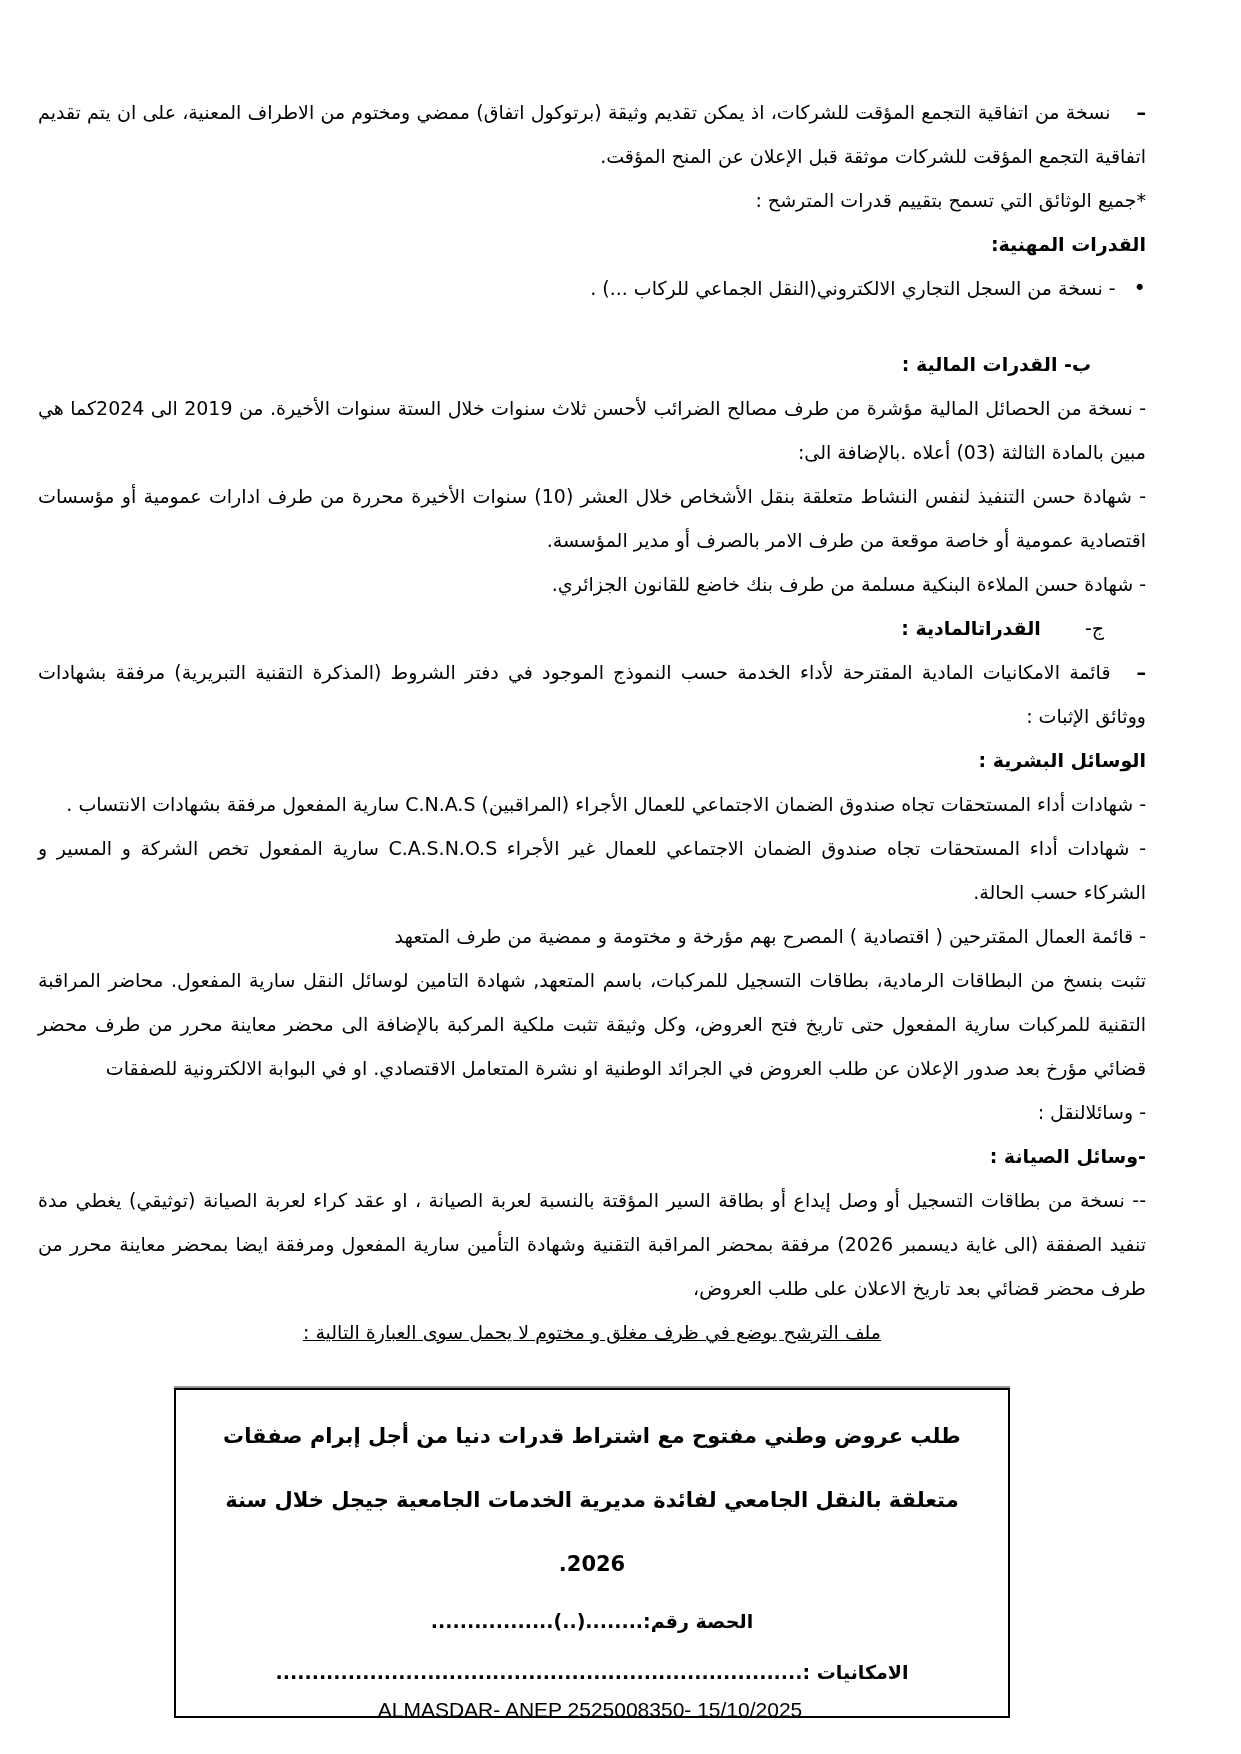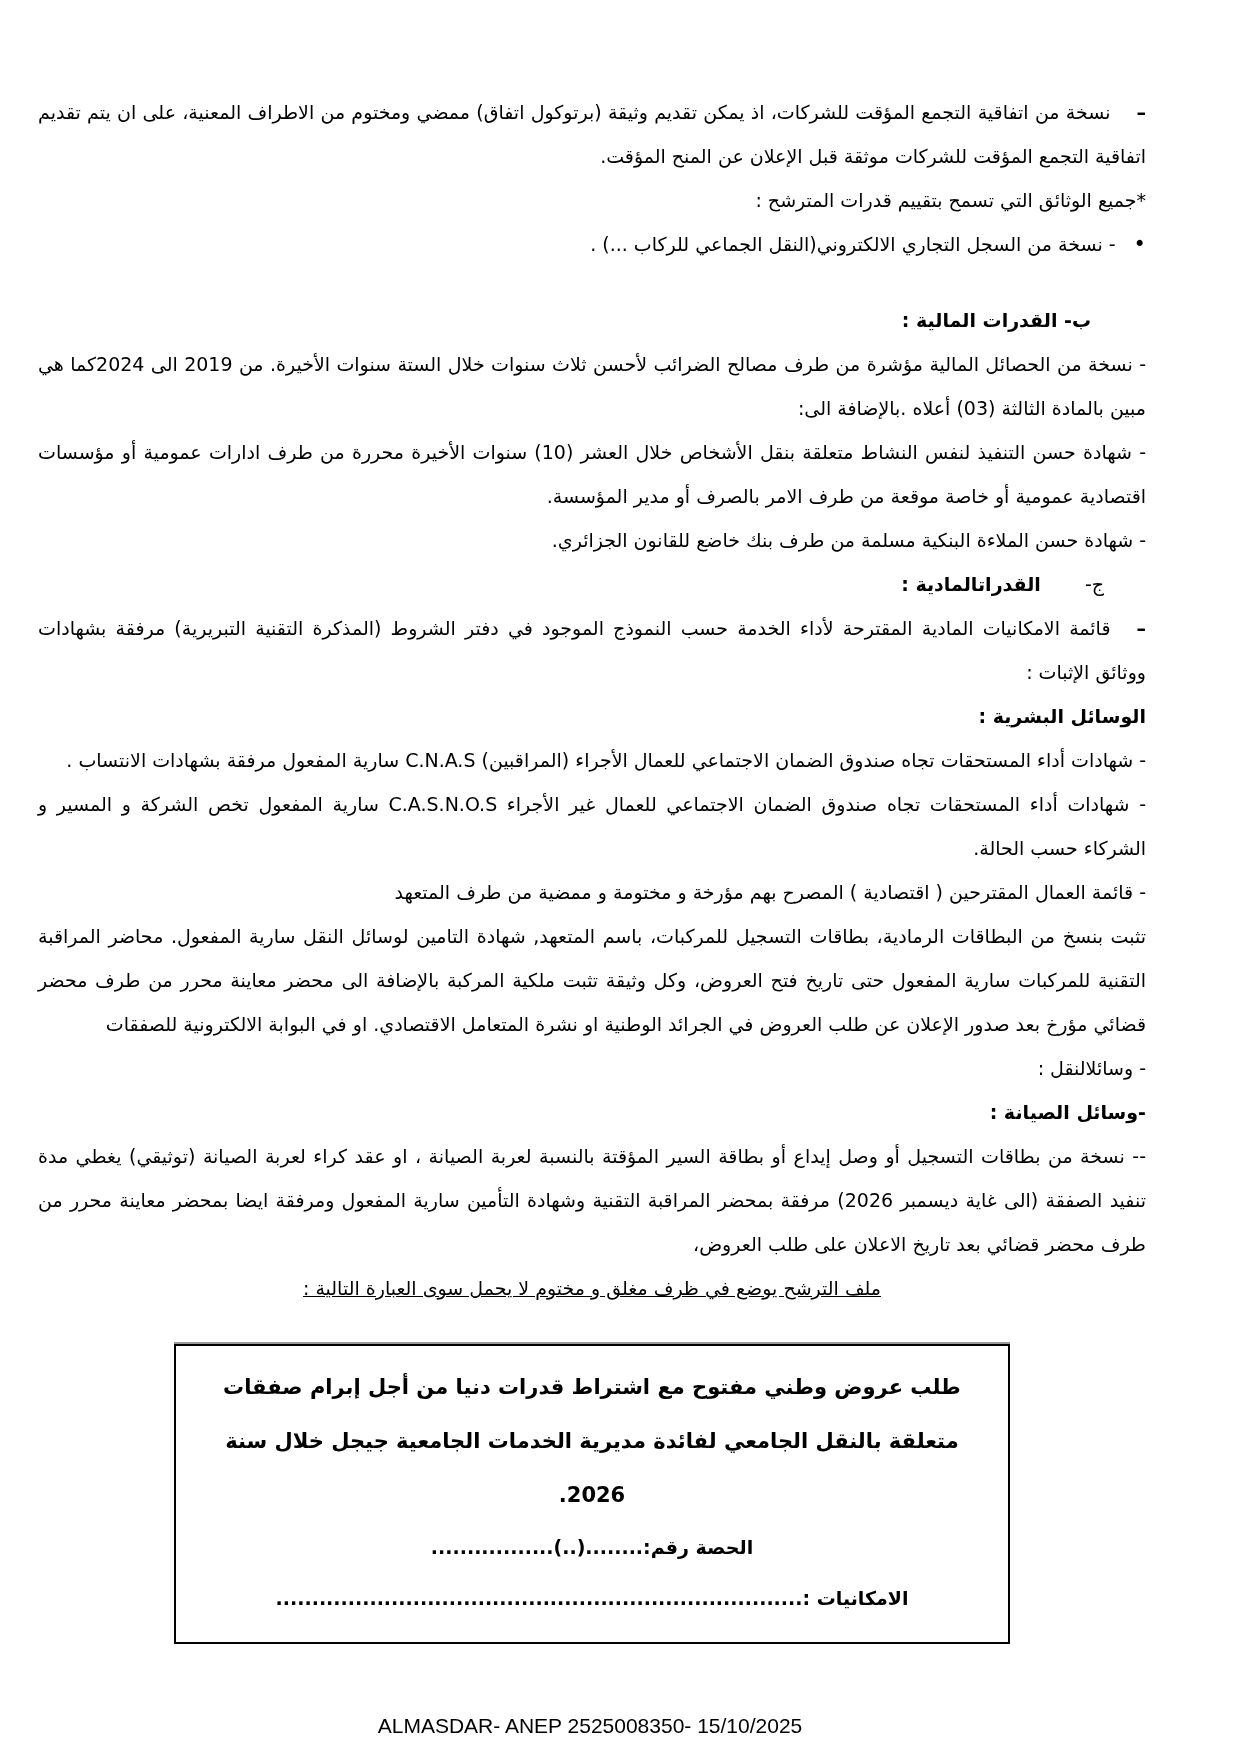--- a/index.html
+++ b/index.html
@@ -19,38 +19,39 @@
   .indent-j{margin-right:42px;text-align:right;}
   .j-gap{display:inline-block;width:44px;}
   .dash-bullet{display:inline-block;margin-left:26px;font-weight:bold;}
   .dot-bullet{display:inline-block;margin-left:18px;font-size:21px;}
   .centered{text-align:center;text-decoration:underline;}
   .notice-box{
     width:780px;margin:34px auto 0;border:2px solid #000;
     text-align:center;padding:14px 26px 18px;
     box-shadow:0 -2px 0 #9a9a9a;
   }
-  .notice-title{font-weight:bold;font-size:21px;line-height:54px;}
+  .notice-title{font-weight:bold;font-size:21px;line-height:64px;}
   .notice-lot{font-weight:bold;font-size:19px;line-height:50px;}
   .notice-name{font-weight:bold;font-size:19px;line-height:52px;}
   .footer{
-    position:absolute;bottom:16px;left:0;right:0;text-align:center;
+    position:absolute;bottom:32px;left:0;right:0;text-align:center;
     direction:ltr;font-family:"Liberation Sans",sans-serif;font-size:21px;
   }
 </style>
 </head>
 <body>
 
 <div class="page">
   <div class="content">
 
     <p class="para"><span class="dash-bullet">–</span><span>نسخة من اتفاقية التجمع المؤقت للشركات، اذ يمكن تقديم وثيقة (برتوكول اتفاق) ممضي ومختوم من الاطراف المعنية، على ان يتم تقديم اتفاقية التجمع المؤقت للشركات موثقة قبل الإعلان عن المنح المؤقت.</span></p>
 
     <p class="para">*جميع الوثائق التي تسمح بتقييم قدرات المترشح :</p>
 
+    <p class="para heading">القدرات المهنية:</p>
 
     <p class="para"><span class="dot-bullet">•</span><span>- نسخة من السجل التجاري الالكتروني(النقل الجماعي للركاب ...) .</span></p>
 
     <p class="para gap-top indent-b">ب- القدرات المالية :</p>
 
     <p class="para">- نسخة من الحصائل المالية مؤشرة من طرف مصالح الضرائب لأحسن ثلاث سنوات خلال الستة سنوات الأخيرة. من 2019 الى 2024كما هي مبين بالمادة الثالثة (03) أعلاه .بالإضافة الى:</p>
 
     <p class="para">- شهادة حسن التنفيذ لنفس النشاط متعلقة بنقل الأشخاص خلال العشر (10) سنوات الأخيرة محررة من طرف ادارات عمومية أو مؤسسات اقتصادية عمومية أو خاصة موقعة من طرف الامر بالصرف أو مدير المؤسسة.</p>
 
     <p class="para">- شهادة حسن الملاءة البنكية مسلمة من طرف بنك خاضع للقانون الجزائري.</p>

